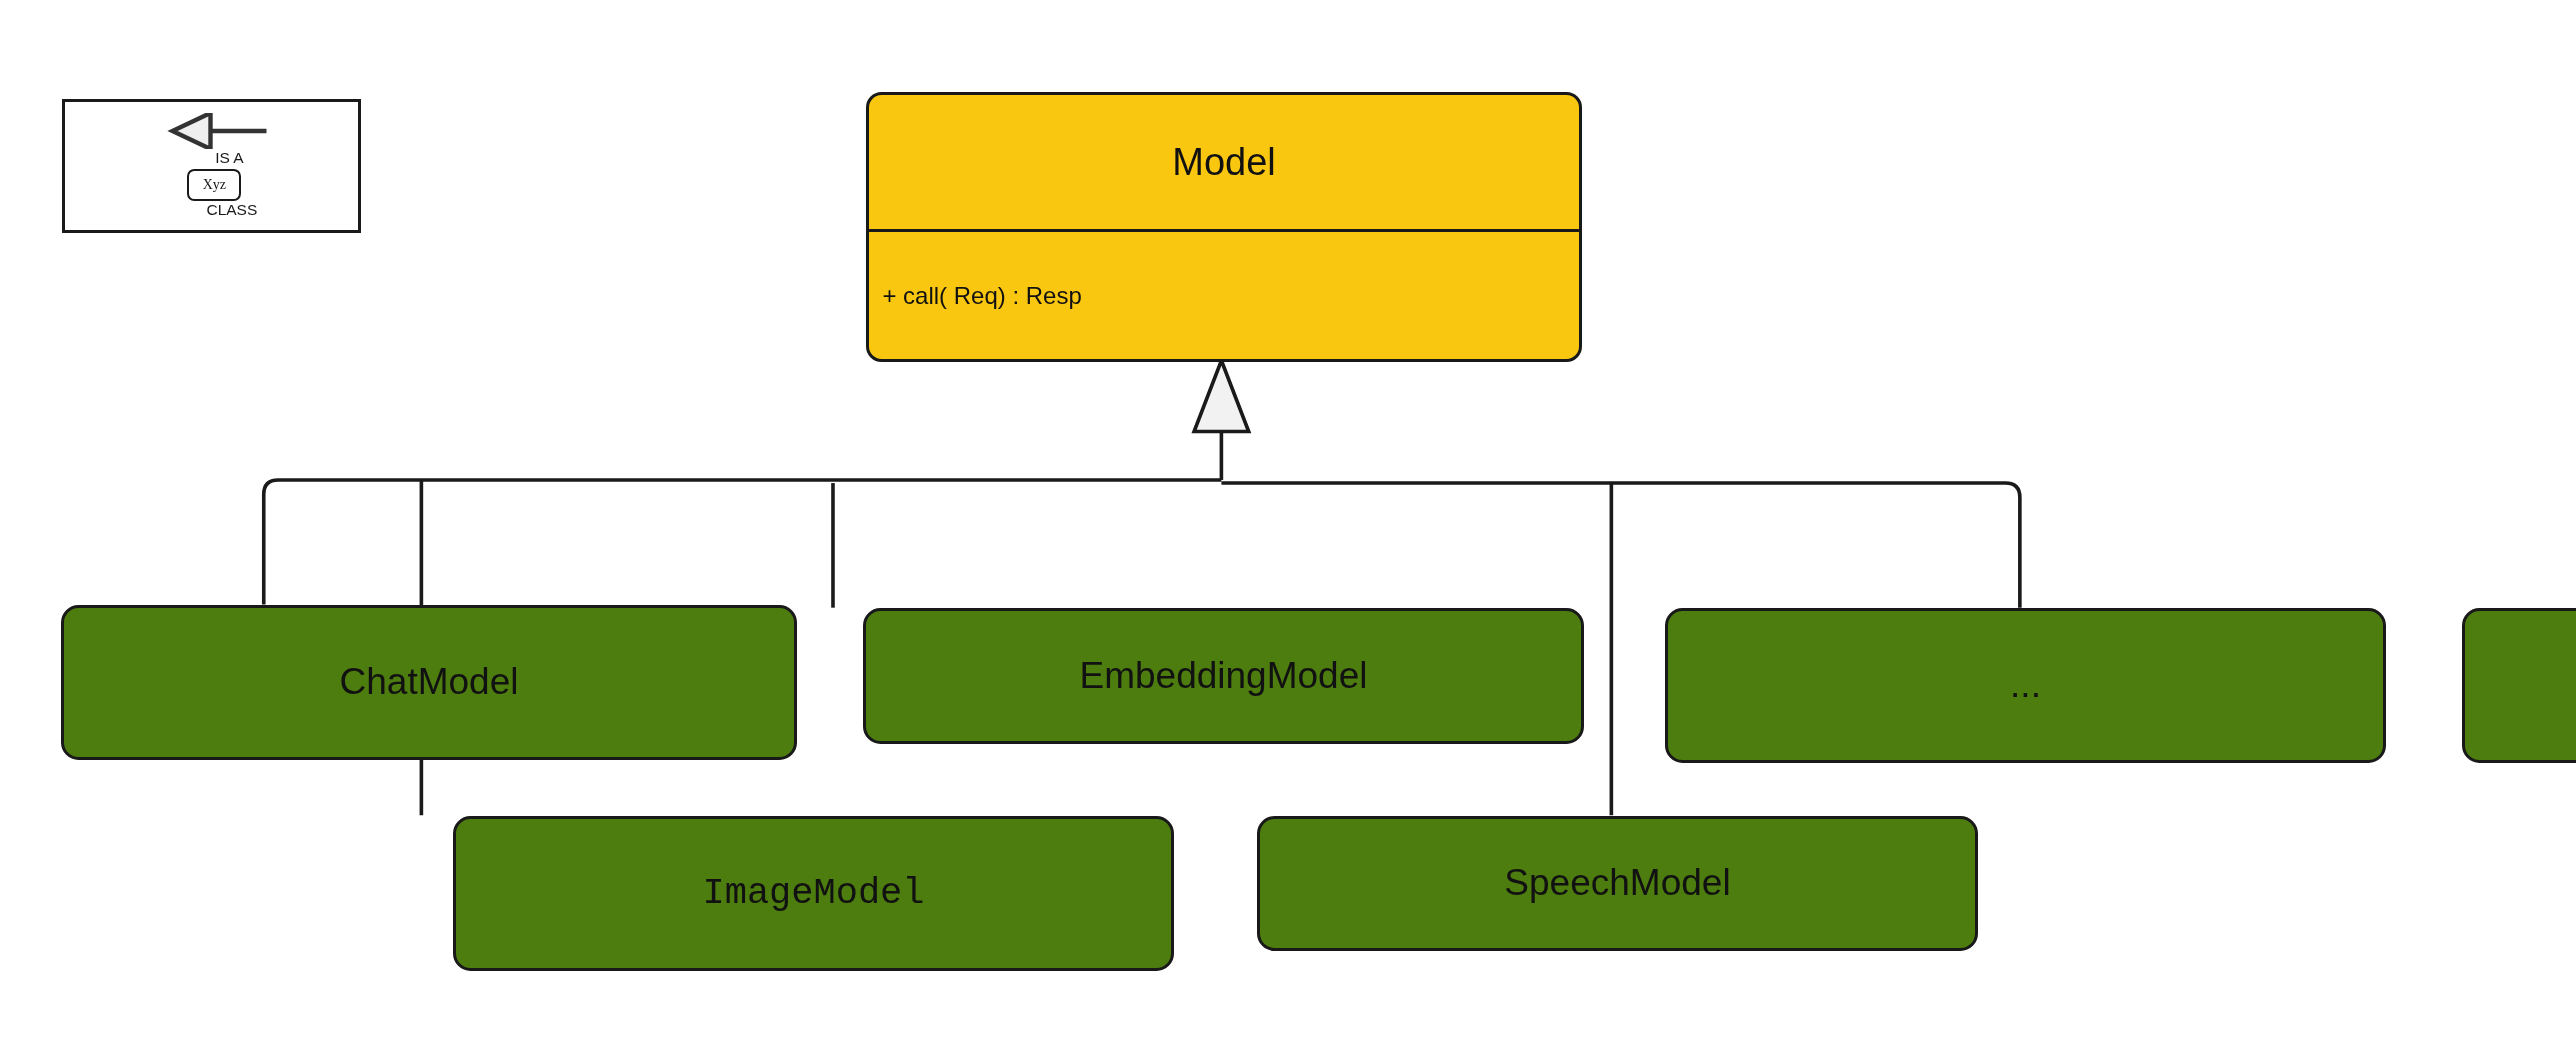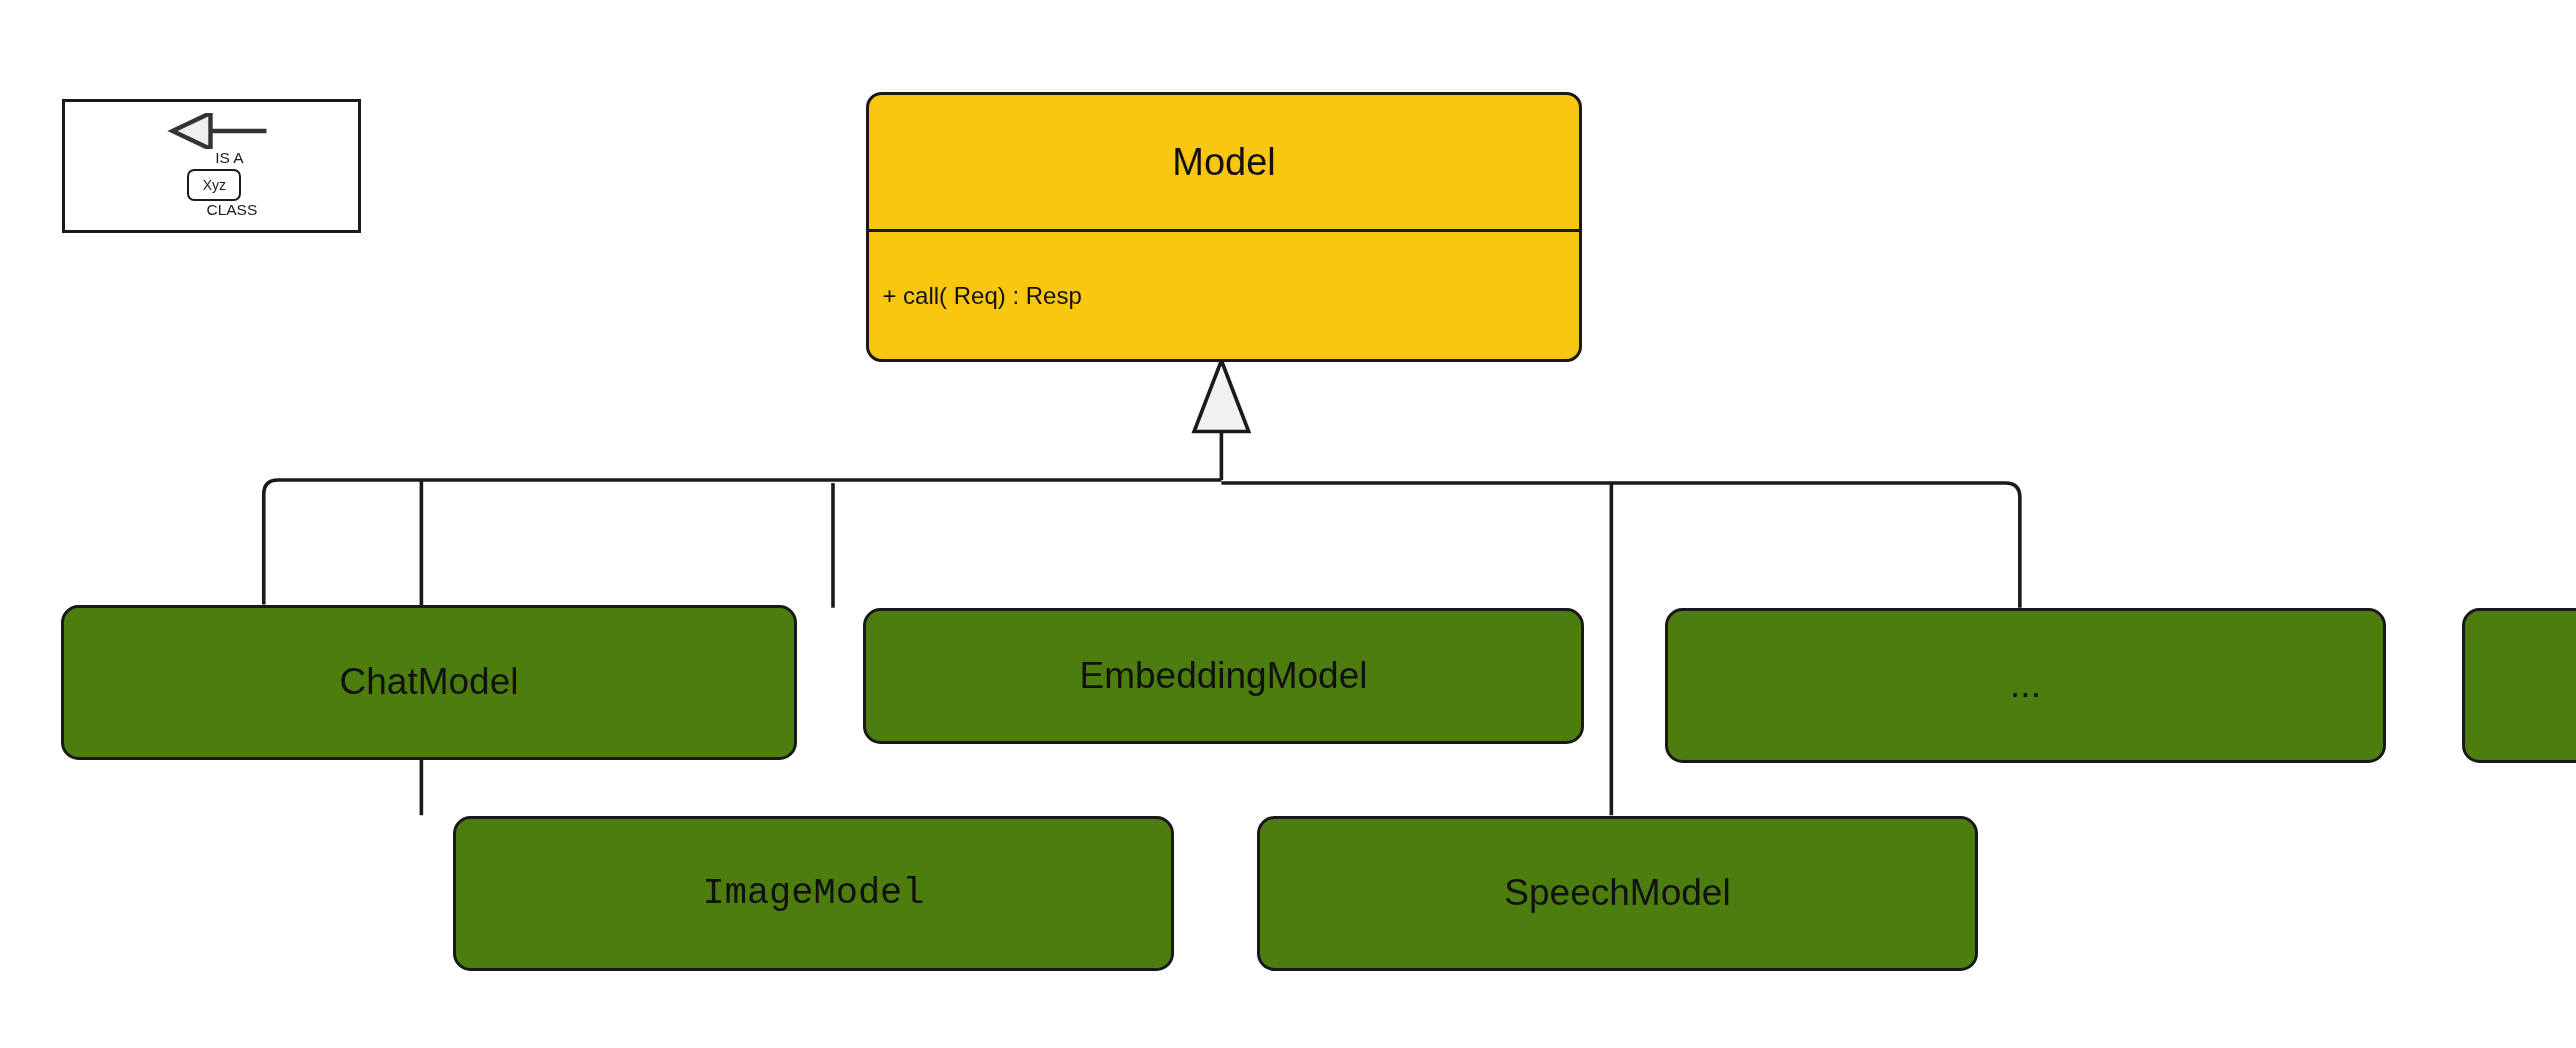--- a/index.html
+++ b/index.html
@@ -103,20 +103,21 @@
   .legend-chip {
     box-sizing: border-box;
     border: 2.6px solid #1a1a1a;
     border-radius: 7.2px;
     background: #ffffff;
     display: flex;
     align-items: center;
     justify-content: center;
     font-size: 14px;
     color: #1a1a1a;
+    font-family: Liberation Serif, serif;
   }
 </style>
 </head>
 <body>
 
 <div id="canvas">
 
   <svg id="edges" viewBox="0 0 7860 2035" preserveAspectRatio="none">
     <g fill="none" stroke="#1a1a1a" stroke-width="7" stroke-linecap="butt">
 
@@ -181,21 +182,21 @@
   </div>
 
   <div class="node" style="left:1665px; top:608px; width:721px; height:155px;">
     <div class="node-title">...</div>
   </div>
 
   <div class="node" style="left:453px; top:816px; width:721px; height:155px;font-family:Liberation Mono, monospace;">
     <div class="node-title">ImageModel</div>
   </div>
 
-  <div class="node" style="left:1257px; top:816px; width:721px; height:155px;">
+  <div class="node" style="left:1257px; top:816px; width:721px; height:135px;">
     <div class="node-title">SpeechModel</div>
   </div>
 
   <div class="node" style="left:2462px; top:608px; width:721px; height:155px;">
     <div class="node-title">StreamingChatModel</div>
   </div>
 
 </div>
 
 

